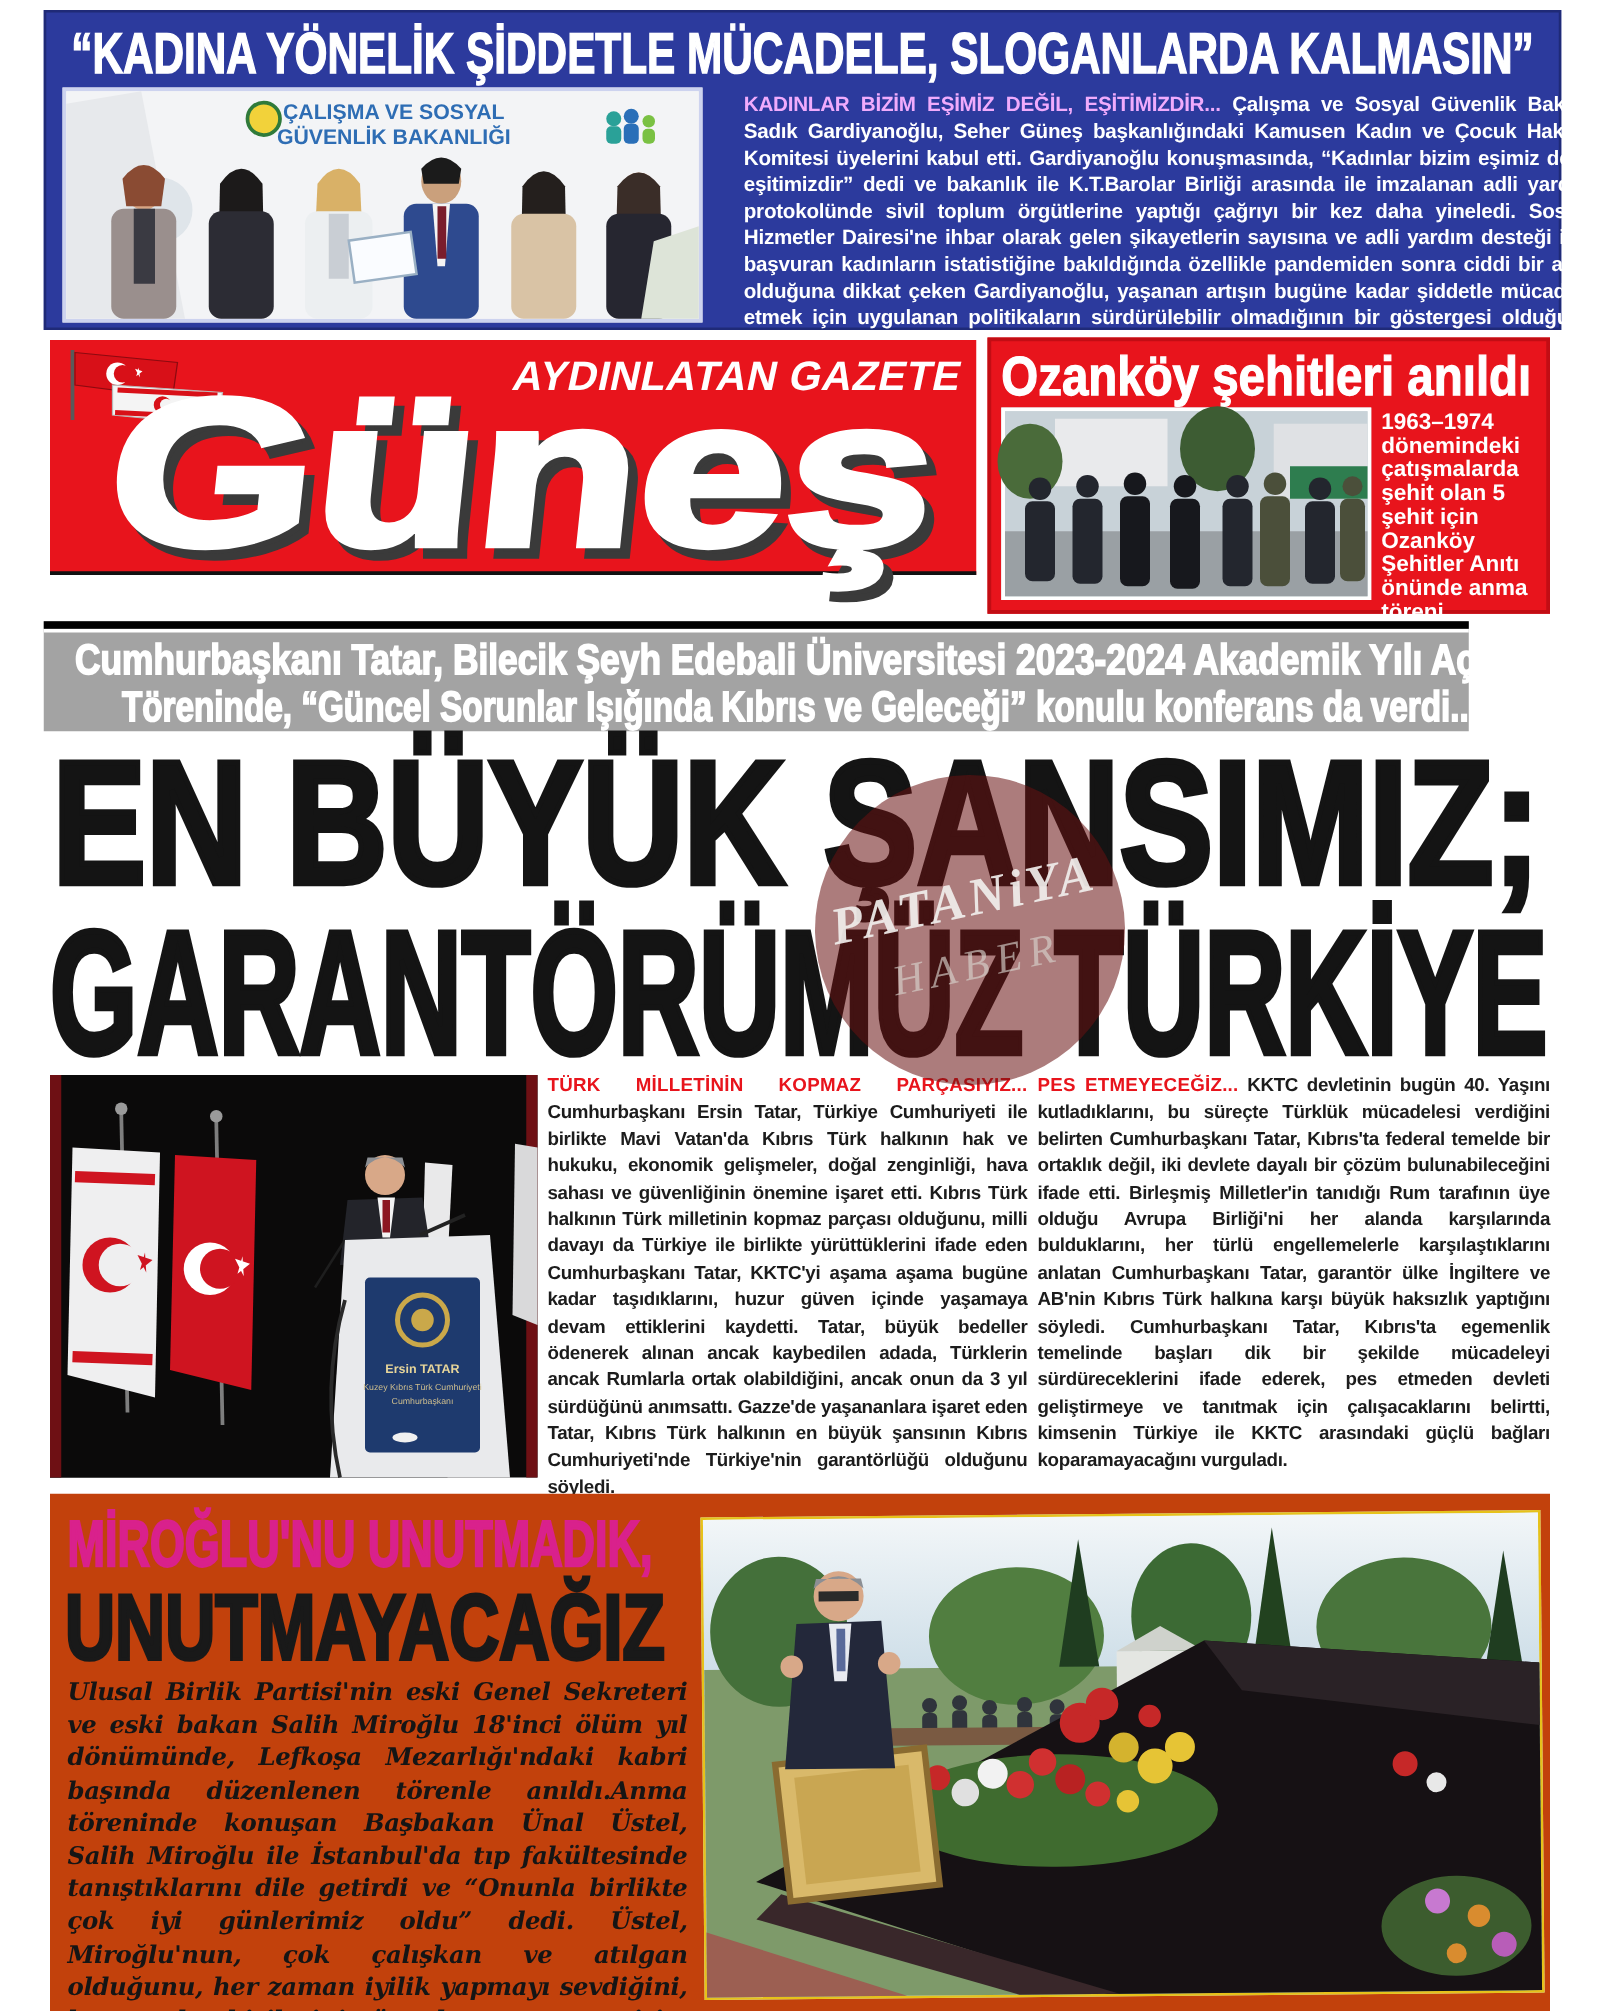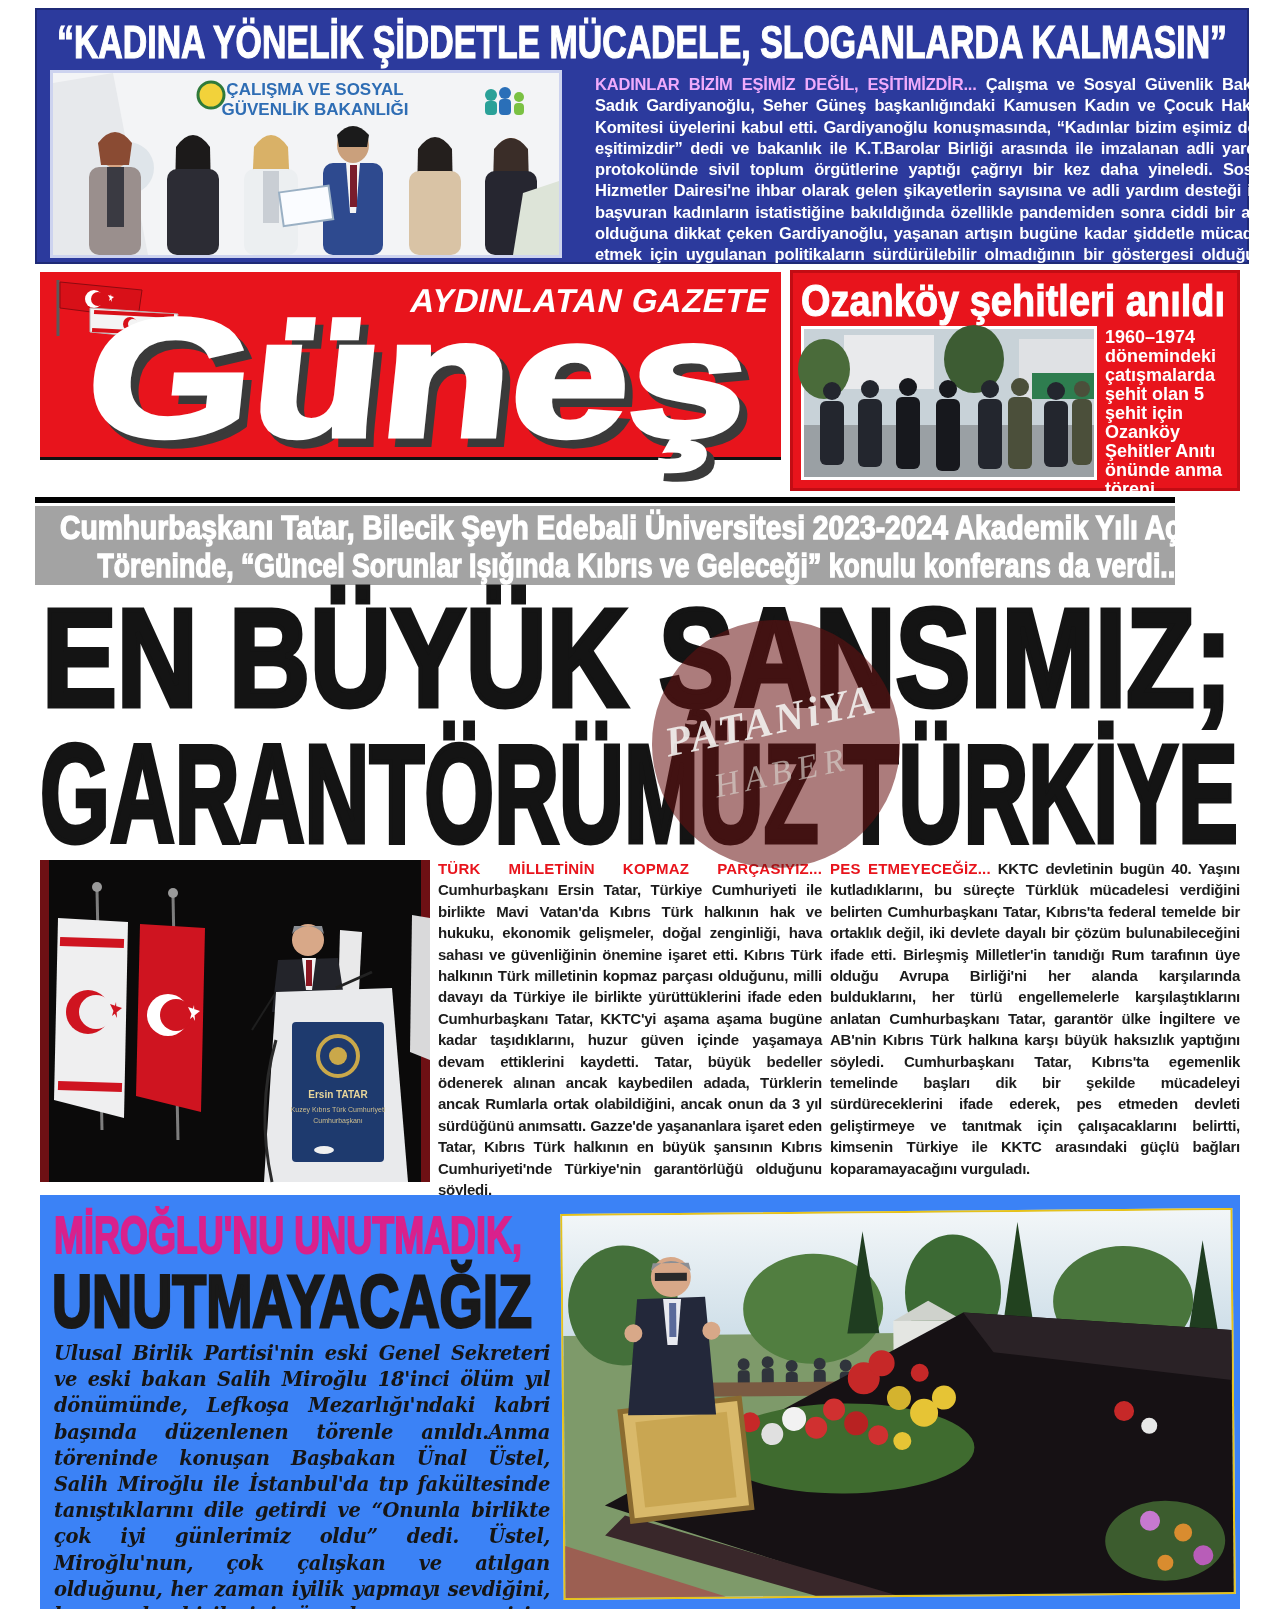--- a/index.html
+++ b/index.html
@@ -52,21 +52,21 @@
   
   #stage-photo{left:40px;top:860px;width:318px;height:322px;background:#0b0a0a;}
   .artcol{top:858px;height:326px;}
   #col-mid{left:438px;width:384px;}
   #col-right{left:830px;width:410px;}
   .art{margin:0;font-size:15px;font-weight:700;line-height:21.4px;color:#1c1c1c;
       text-align:justify;letter-spacing:-0.25px;}
   .art .lead{color:#e8141c;letter-spacing:0.2px;}
 
   
-  #yellow-box{left:40px;top:1195px;width:1200px;height:414px;background:#3b82f6;}
+  #yellow-box{left:40px;top:1195px;width:1200px;height:414px;background:#c2410c;}
   #miroglu-headline-svg{left:12px;top:10px;}
   #miroglu-body{left:14px;top:146px;width:496px;color:#151515;
       font-family:"DejaVu Serif","Liberation Serif",serif;font-style:italic;font-weight:700;
       font-size:19.5px;line-height:26.2px;text-align:justify;letter-spacing:-0.3px;}
   #cemetery-photo{left:522px;top:16px;width:668px;height:382px;background:#dfe8ee;
       transform:rotate(-0.5deg);border:2px solid #e6c21a;}
 </style>
 </head>
 <body>
 
@@ -189,21 +189,21 @@
             </g>
             <g fill="#4b4f3a">
               <circle cx="216" cy="58" r="9"></circle>
                 <rect x="204" y="68" width="24" height="72" rx="6"></rect>
               <circle cx="278" cy="60" r="8"></circle>
                 <rect x="268" y="70" width="20" height="66" rx="6"></rect>
             </g>
           </g>
         </svg>
       </div>
-      <div id="ozankoy-caption">1960–1974 dönemindeki çatışmalarda şehit olan 5 şehit için Ozanköy Şehitler Anıtı önünde anma töreni</div>
+      <div id="ozankoy-caption">1963–1974 dönemindeki çatışmalarda şehit olan 5 şehit için Ozanköy Şehitler Anıtı önünde anma töreni</div>
     </div>
   </div>
 
   <div id="kicker" class="abs">
     <svg width="1210" height="82">
       <text class="ct" x="605" y="36" font-size="34" fill="#ffffff" stroke="#ffffff" stroke-width="1.4" text-anchor="middle" textLength="1160" lengthAdjust="spacingAndGlyphs">Cumhurbaşkanı Tatar, Bilecik Şeyh Edebali Üniversitesi 2023-2024 Akademik Yılı Açılış</text>
       <text class="ct" x="605" y="74" font-size="34" fill="#ffffff" stroke="#ffffff" stroke-width="1.4" text-anchor="middle" textLength="1085" lengthAdjust="spacingAndGlyphs">Töreninde, “Güncel Sorunlar Işığında Kıbrıs ve Geleceği” konulu konferans da verdi...</text>
     </svg>
   </div>
 

